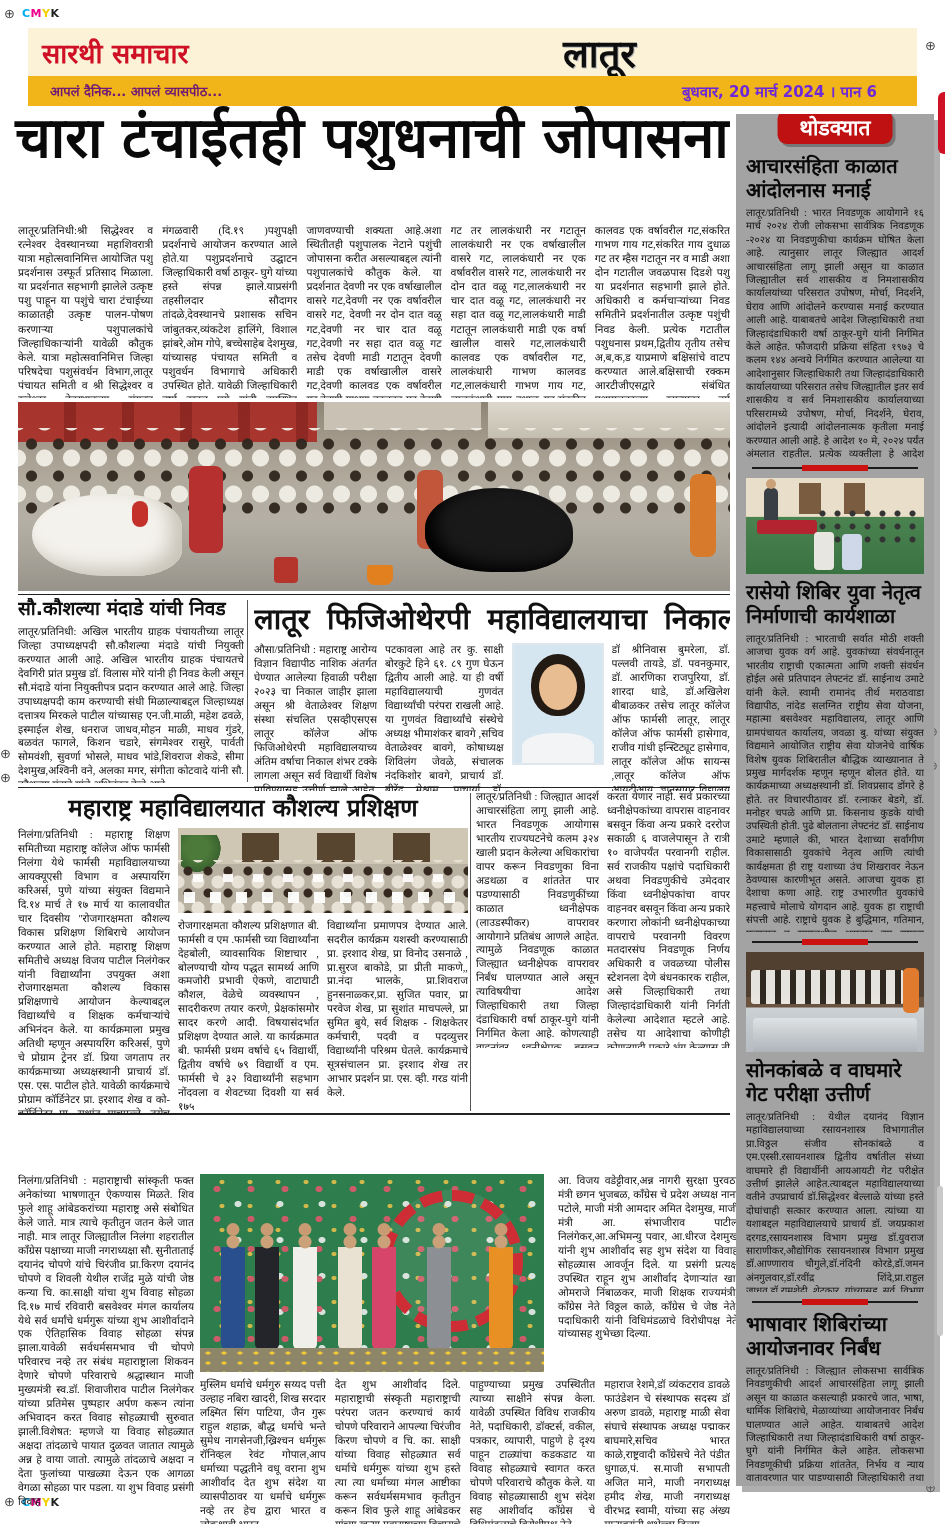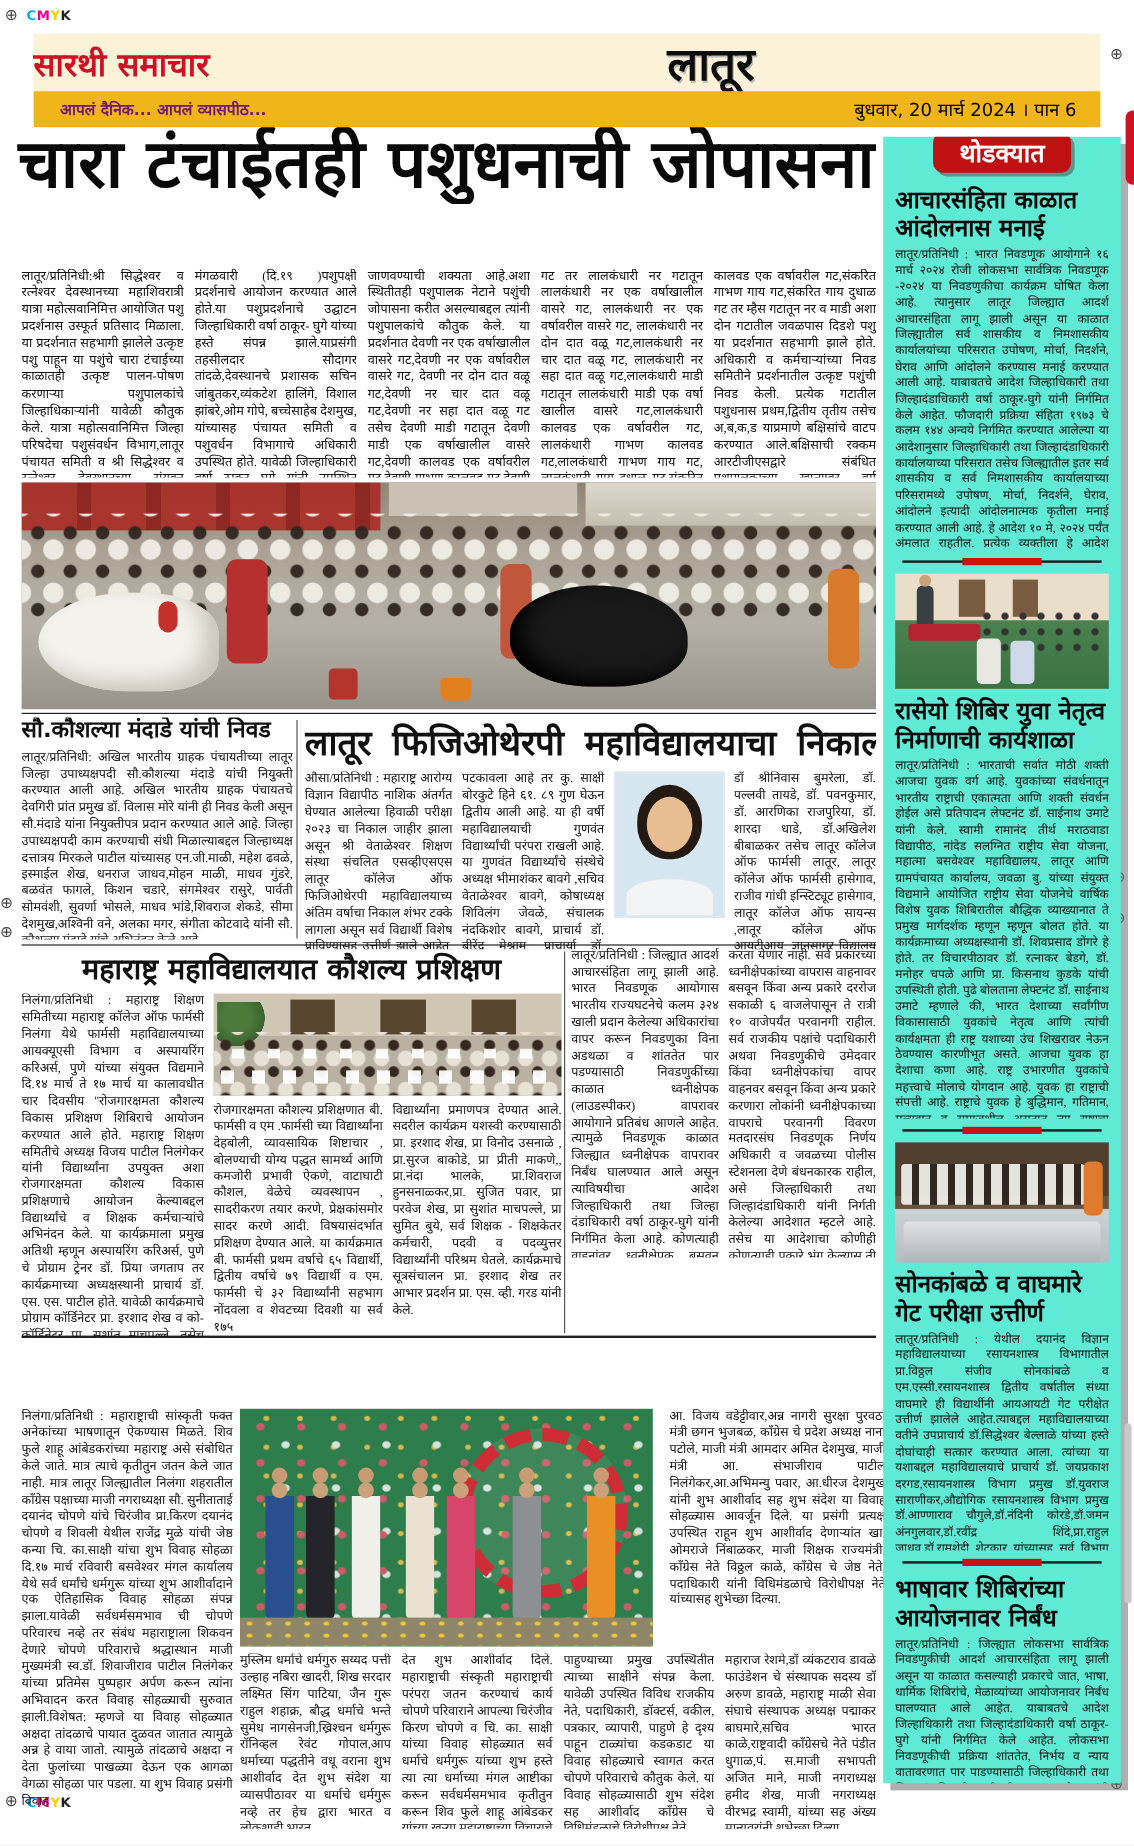--- a/index.html
+++ b/index.html
@@ -4,27 +4,27 @@
 <style>
   html,body{margin:0;padding:0;background:#e9e9e9;}
   #page{position:relative;width:945px;height:1538px;background:#ffffff;overflow:hidden;
         font-family:"Liberation Serif","DejaVu Serif",serif;color:#111;}
   
   .cropmark{position:absolute;font-size:13px;color:#444;font-family:"DejaVu Sans",sans-serif;}
   .cmyk{position:absolute;font-family:"DejaVu Sans",sans-serif;font-weight:bold;font-size:11px;letter-spacing:.5px;}
   .cmyk .c{color:#00aeef}.cmyk .m{color:#ec008c}.cmyk .y{color:#f5d000}.cmyk .k{color:#222}
   
   .masthead{position:absolute;left:28px;top:28px;width:889px;height:48px;background:#fbf2d8;display:flex;align-items:center;}
-  .brand{font-size:27px;font-weight:bold;color:#cf1125;width:240px;font-family:"DejaVu Sans",sans-serif;}
+  .brand{font-size:27px;font-weight:bold;color:#cf1125;padding-left:14px;width:240px;font-family:"DejaVu Sans",sans-serif;}
   .edition{flex:1;text-align:center;font-size:38px;font-weight:800;color:#0d0d0d;font-family:"DejaVu Sans",sans-serif;text-shadow:1px 1px 0 #bbb;}
   .contacts{width:250px;padding-right:10px;font-size:11px;color:#222;font-family:"DejaVu Sans",sans-serif;line-height:1.5;}
   .contacts .ic{font-size:8px;margin-right:4px;color:#333;}
   .yellowband{position:absolute;left:28px;top:76px;width:889px;height:30px;background:#f1b51a;display:flex;align-items:center;justify-content:space-between;font-family:"DejaVu Sans",sans-serif;}
   .tagline{font-size:13px;font-weight:bold;color:#701a75;padding-left:22px;}
-  .dateline{font-size:15px;font-weight:normal;color:#000000;padding-right:20px;}
+  .dateline{font-size:15px;font-weight:bold;color:#6d28d9;padding-right:40px;}
   
   .lead-headline{position:absolute;left:14px;top:106px;width:716px;text-align:center;font-size:56px;line-height:1.15;font-weight:800;color:#090909;font-family:"DejaVu Sans",sans-serif;white-space:nowrap;overflow:hidden;}
   .kicker{position:absolute;left:18px;top:186px;width:712px;text-align:center;font-size:19px;font-weight:bold;white-space:nowrap;overflow:hidden;font-family:"DejaVu Sans",sans-serif;}
   .kicker .red{color:#cc2222;}
   .lead-cols{position:absolute;left:18px;top:224px;width:712px;height:174px;display:flex;gap:9px;}
   .col{flex:1;font-size:10.6px;line-height:1.33;text-align:justify;overflow:hidden;}
   
   .bodytxt{font-size:10.5px;line-height:1.33;text-align:justify;overflow:hidden;}
   .rule-h{position:absolute;background:#222;}
   .rule-v{position:absolute;background:#555;width:1px;}
@@ -86,21 +86,21 @@
      background-image:radial-gradient(#e8566d 3px,transparent 4px),radial-gradient(#f4f4f4 3px,transparent 4px),radial-gradient(#f0c24a 2px,transparent 3px);
      background-size:34px 30px,42px 36px,28px 24px;background-position:0 0,17px 12px,8px 20px;opacity:.85;}
   .ph-wed .arch{position:absolute;right:6%;top:8%;width:120px;height:120px;border-radius:50%;border:11px dashed #cf2d35;background:rgba(255,255,255,.08);}
   .ph-wed .floor{position:absolute;left:0;bottom:0;width:100%;height:12%;background:#8e8668;
      background-image:radial-gradient(#f2c933 2px,transparent 3px);background-size:16px 10px;}
   .ph-wed .fig{position:absolute;bottom:11%;width:24px;height:58%;border-radius:6px;}
   .ph-wed .fig::before{content:'';position:absolute;top:-12px;left:50%;transform:translateX(-50%);width:13px;height:13px;border-radius:50%;background:#c99b72;}
   .wed-cR{position:absolute;left:532px;top:58px;width:180px;height:198px;padding-left:8px;}
   .wed-below{position:absolute;left:182px;top:262px;width:530px;height:146px;display:flex;gap:9px;}
   
-  .sidebar{position:absolute;left:736px;top:114px;width:198px;height:1372px;background:#5eead4;
+  .sidebar{position:absolute;left:736px;top:114px;width:198px;height:1372px;background:#a3a3a3;
      box-shadow:6px 6px 0 rgba(110,110,110,.55);padding:0 10px;box-sizing:border-box;overflow:hidden;}
   .thodkyat{position:absolute;left:50%;transform:translateX(-50%);top:-4px;background:#bf1111;color:#fff;
      font-family:"DejaVu Sans",sans-serif;font-weight:800;font-size:21px;padding:3px 22px;border-radius:9px;
      box-shadow:3px 3px 0 rgba(90,90,90,.6);white-space:nowrap;}
   .sb-h{font-size:20px;line-height:1.2;font-weight:800;font-family:"DejaVu Sans",sans-serif;margin:6px 0 4px 0;color:#090909;}
   .sb-b{font-size:10px;line-height:1.34;text-align:justify;overflow:hidden;}
   .sep{border-top:2px solid #1c1c1c;position:relative;margin:9px 6px;}
   .sep::after{content:'';position:absolute;left:50%;transform:translateX(-50%);top:-4px;width:66px;height:6px;background:#cc1111;}
   .ph-workshop{height:96px;position:relative;overflow:hidden;margin-top:4px;
      background:linear-gradient(180deg,#e9dec9 0 40%,#4a8350 41%,#3a7342 100%);}

